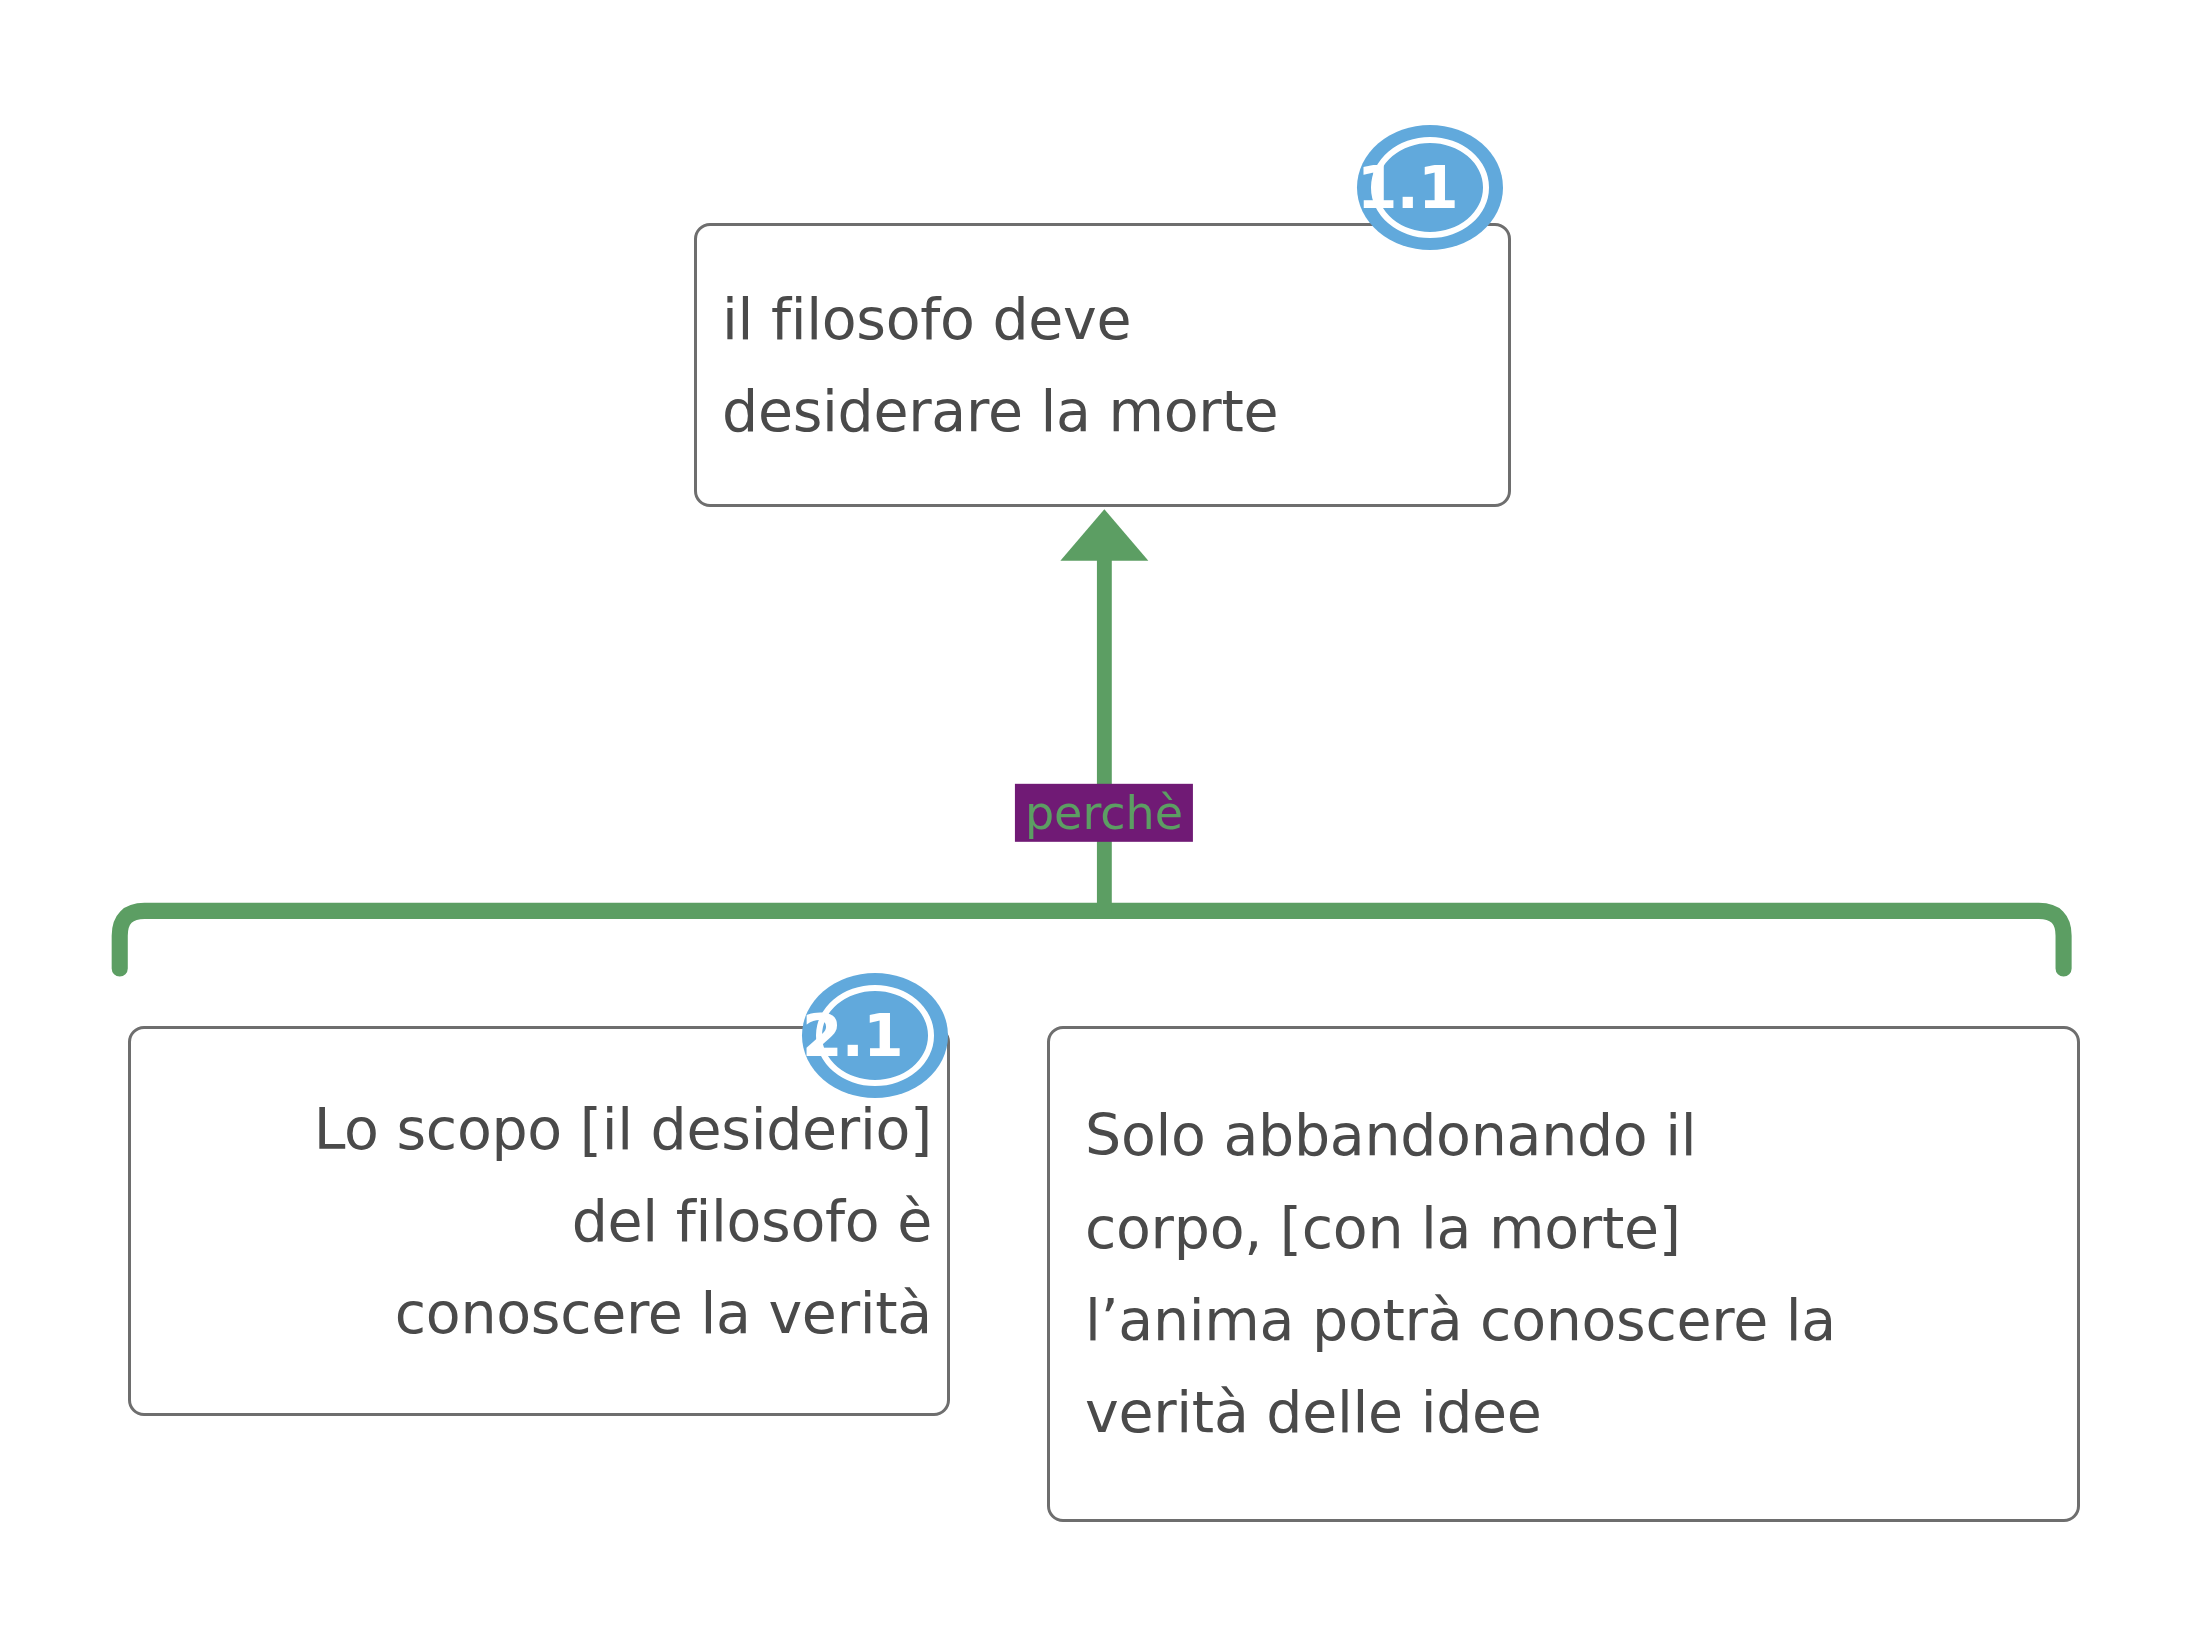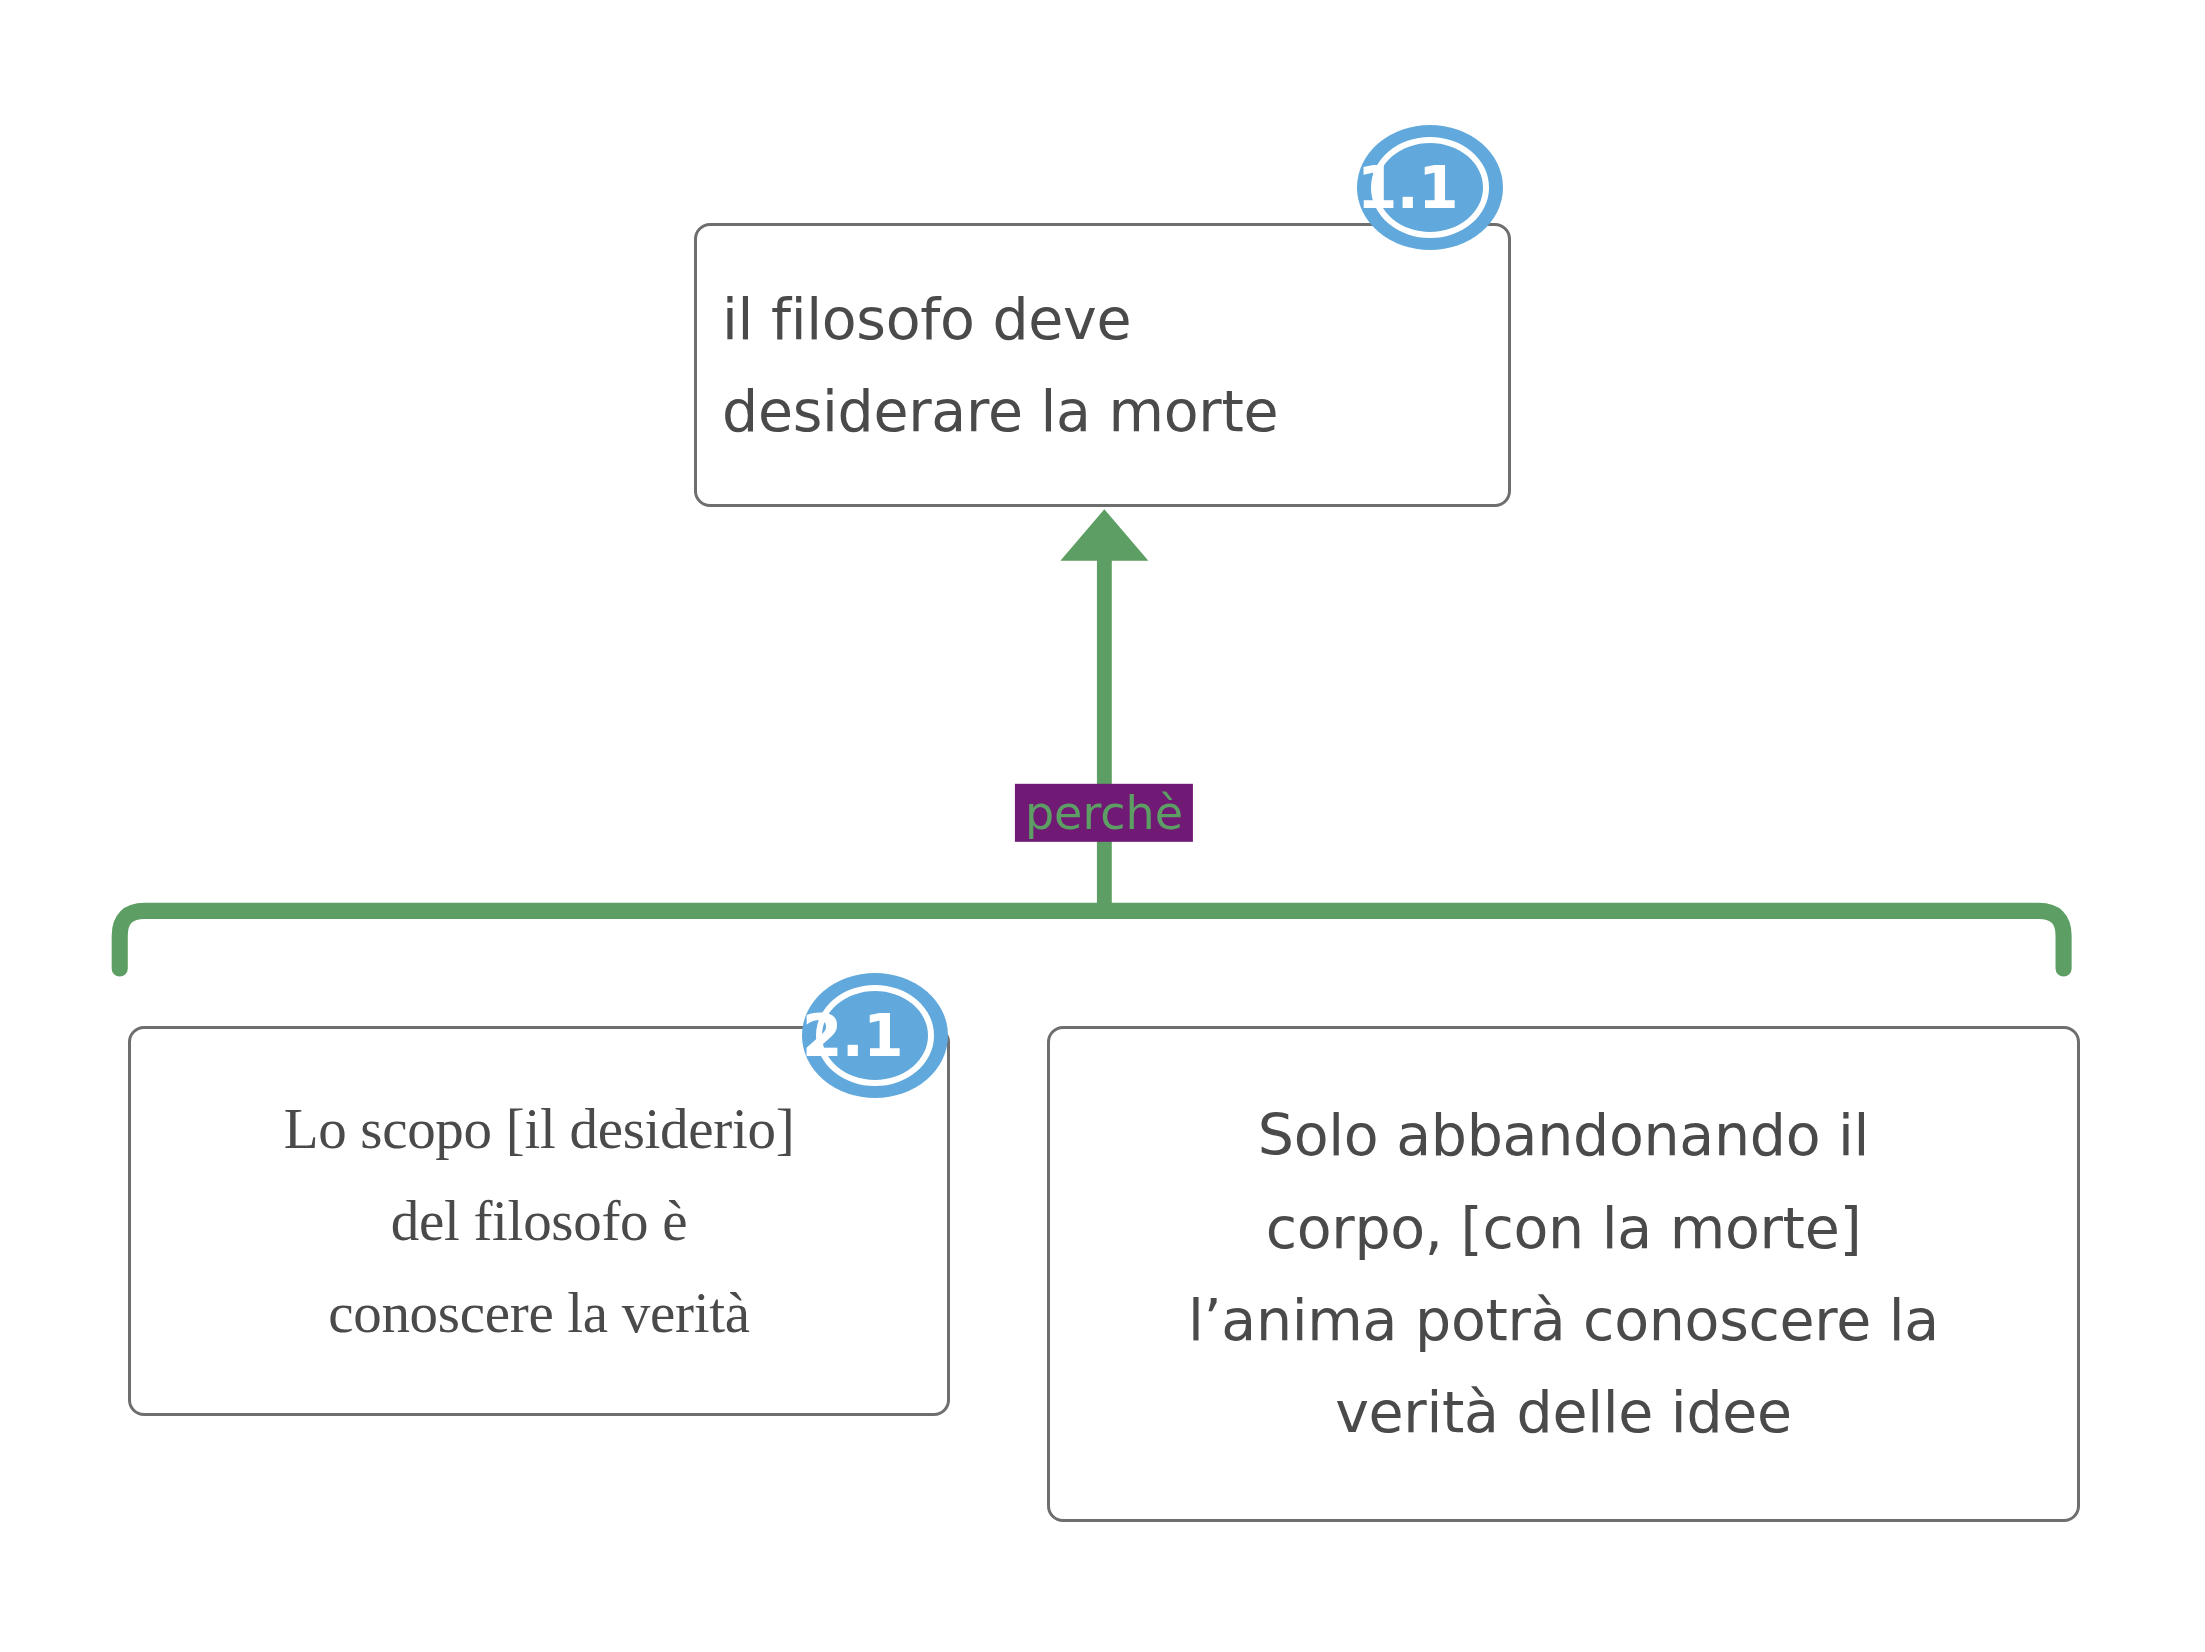--- a/index.html
+++ b/index.html
@@ -60,33 +60,32 @@
     padding: 0 25px;
   }
 
   #node-2-1 {
     left: 128px;
     top: 1026px;
     width: 822px;
     height: 390px;
   }
   #node-2-1 .node-text {
-    text-align: center;
-    padding: 0 36px;
-    font-family: Liberation Serif, serif;
+    text-align: right;
+    padding: 0 15px;
   }
 
   #node-2-2 {
     left: 1047px;
     top: 1026px;
     width: 1033px;
     height: 496px;
   }
   #node-2-2 .node-text {
-    text-align: center;
+    text-align: left;
     padding: 0 35px;
   }
 
   
   .badge {
     position: absolute;
     box-sizing: border-box;
     width: 146px;
     height: 125px;
     border-radius: 50%;

